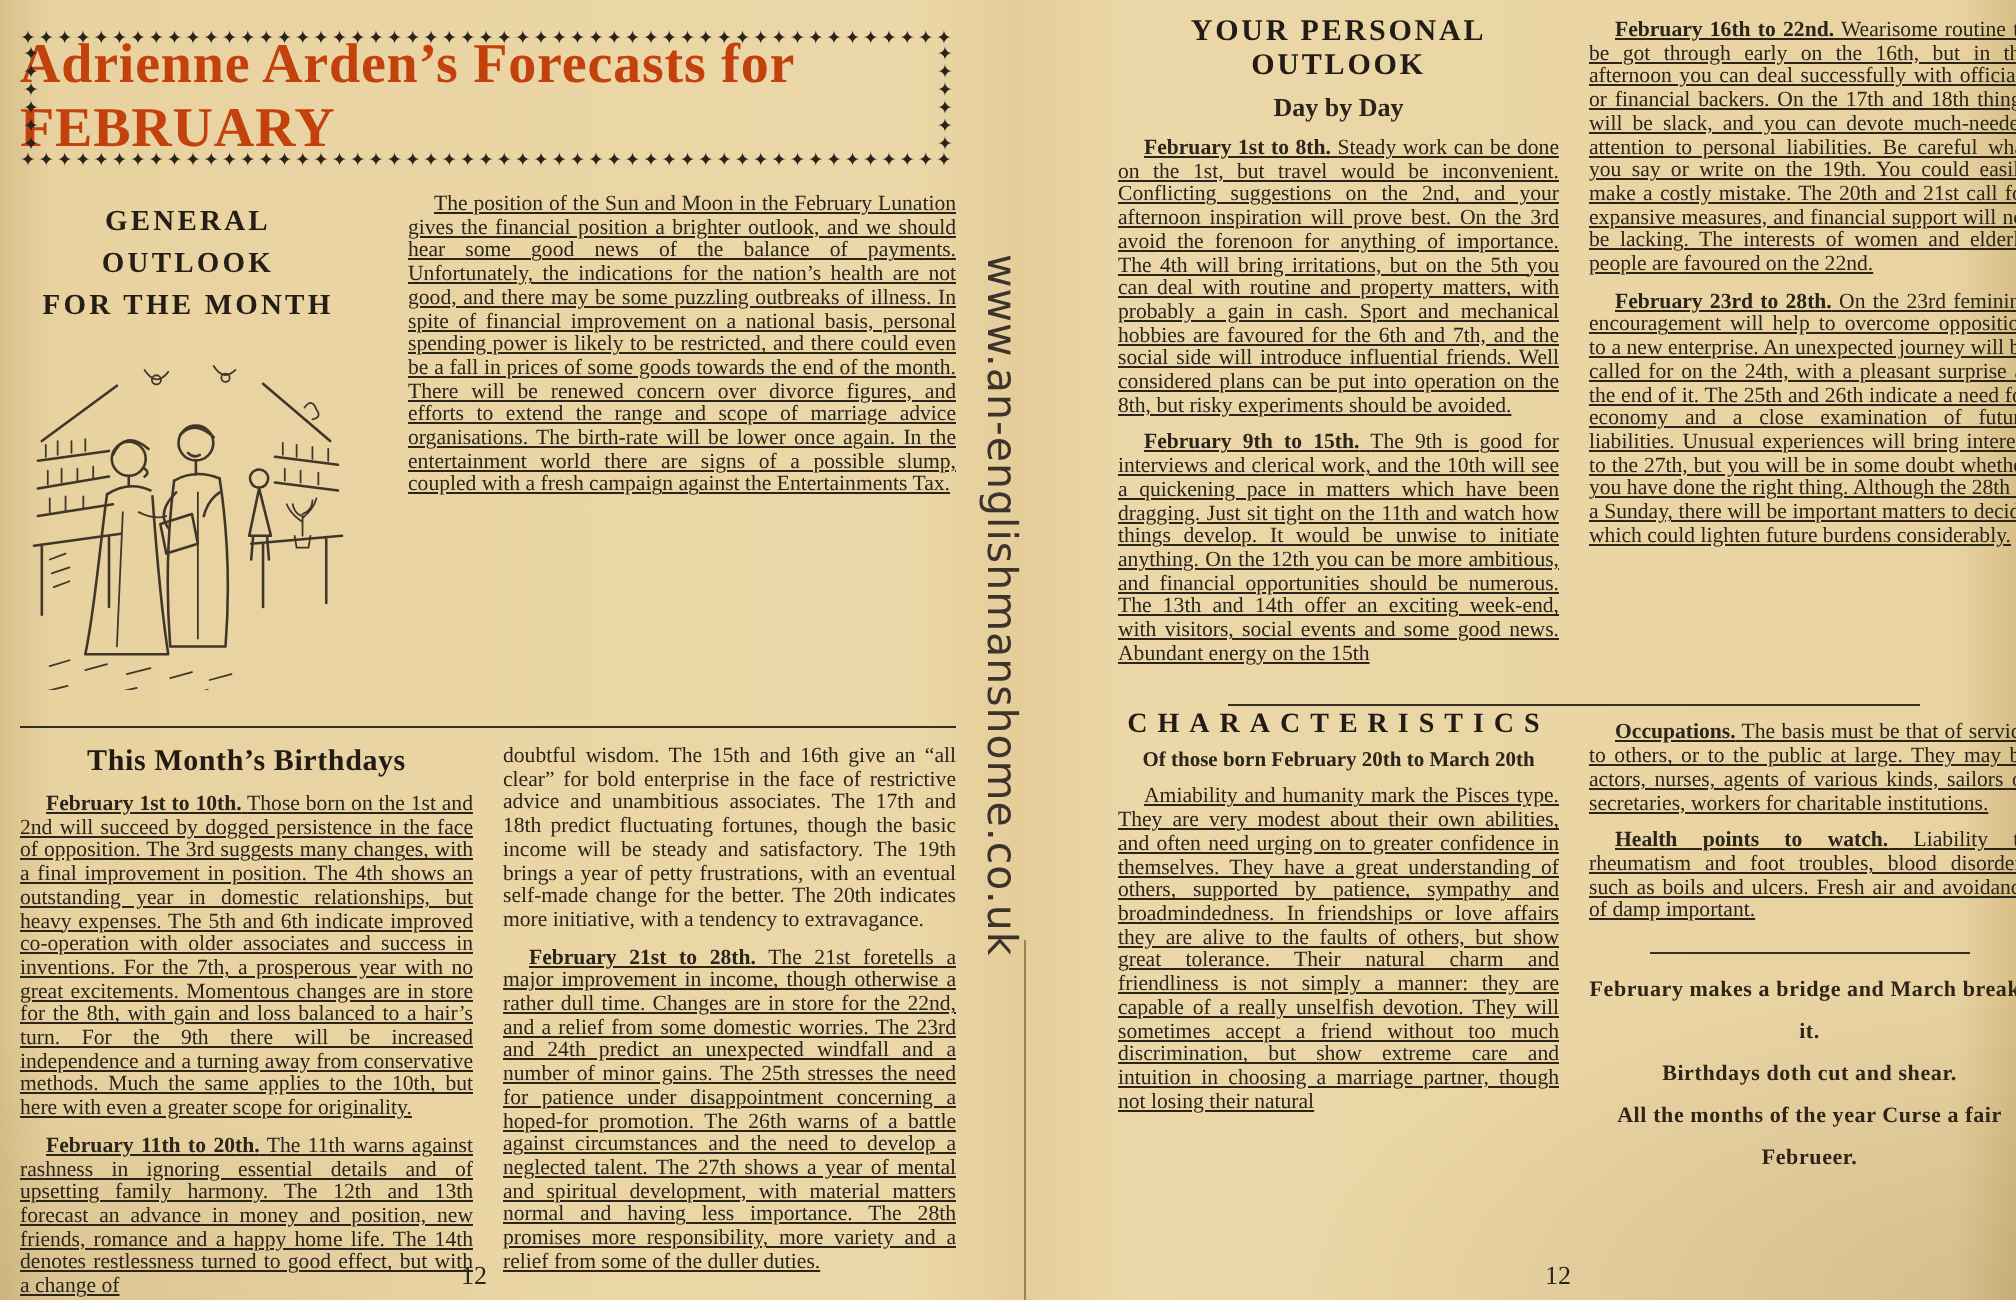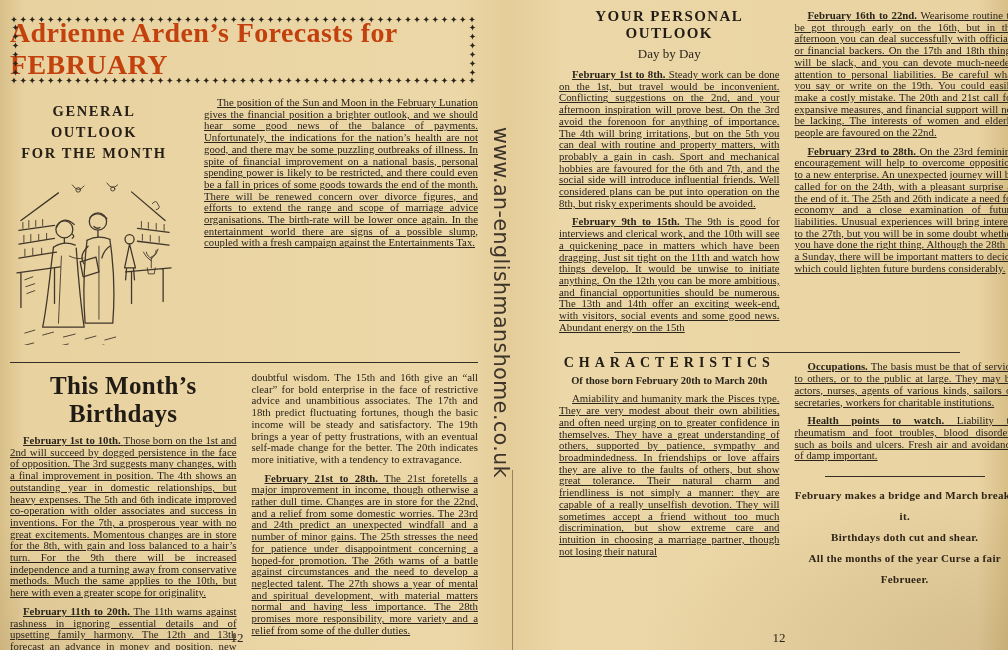--- a/index.html
+++ b/index.html
@@ -55,31 +55,31 @@
   .para.indent { text-indent:13px;text-decoration:underline; }
   .lead { font-weight:bold; }
 
   .rule { border:none; border-top:1.6px solid #352e24; margin-top:10px; }
   #left-page .rule { margin-top:13px; }
 
   
   .two-col { display:flex; gap:15px; margin-top:9px; }
   .col { flex:1; min-width:0; }
   .birthdays-heading {
-    text-align:center; font-size:25px; font-weight:bold; color:#201b14;
+    text-align:center; font-size:15px; font-weight:bold; color:#201b14;
     margin-bottom:7px; letter-spacing:0.3px;
   }
 
   
   .outlook-heading {
     text-align:center; font-size:15px; font-weight:bold; letter-spacing:1.4px;
     color:#211c15; margin-top:4px;
   }
   .outlook-subheading {
-    text-align:center; font-size:13px; font-weight:normal; margin:4px 0 7px;
+    text-align:center; font-size:13px; font-weight:bold; margin:4px 0 7px;
   }
   .char-heading {
     text-align:center; font-size:14px; font-weight:bold; letter-spacing:5px;
     color:#211c15; margin-top:2px;
   }
   .char-subheading {
     text-align:center; font-size:10.5px; font-weight:bold; margin:4px 0 7px;
   }
   .rule-mid { width:76%; margin:12px auto 0; border:none; border-top:1.6px solid #352e24; }
   .rule-short { width:160px; margin:14px auto 8px; border:none; border-top:1.2px solid #352e24; }

